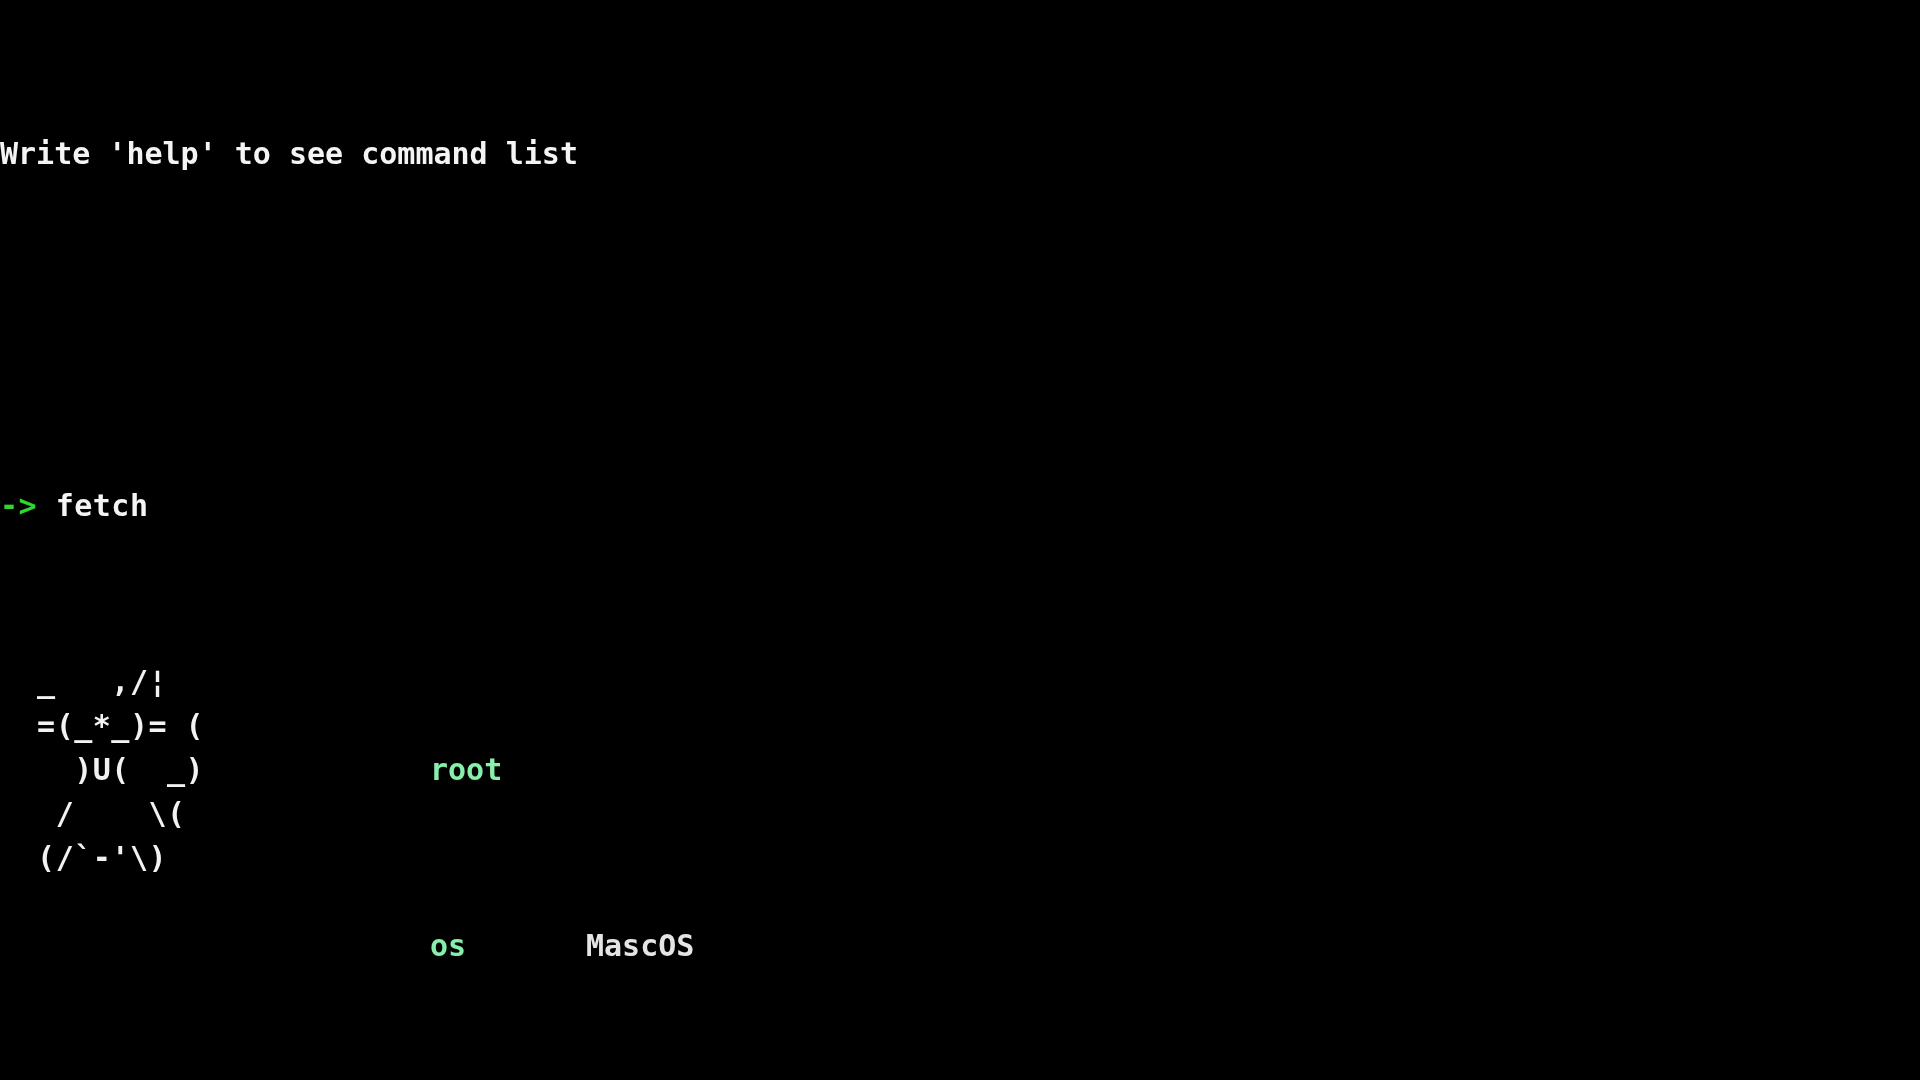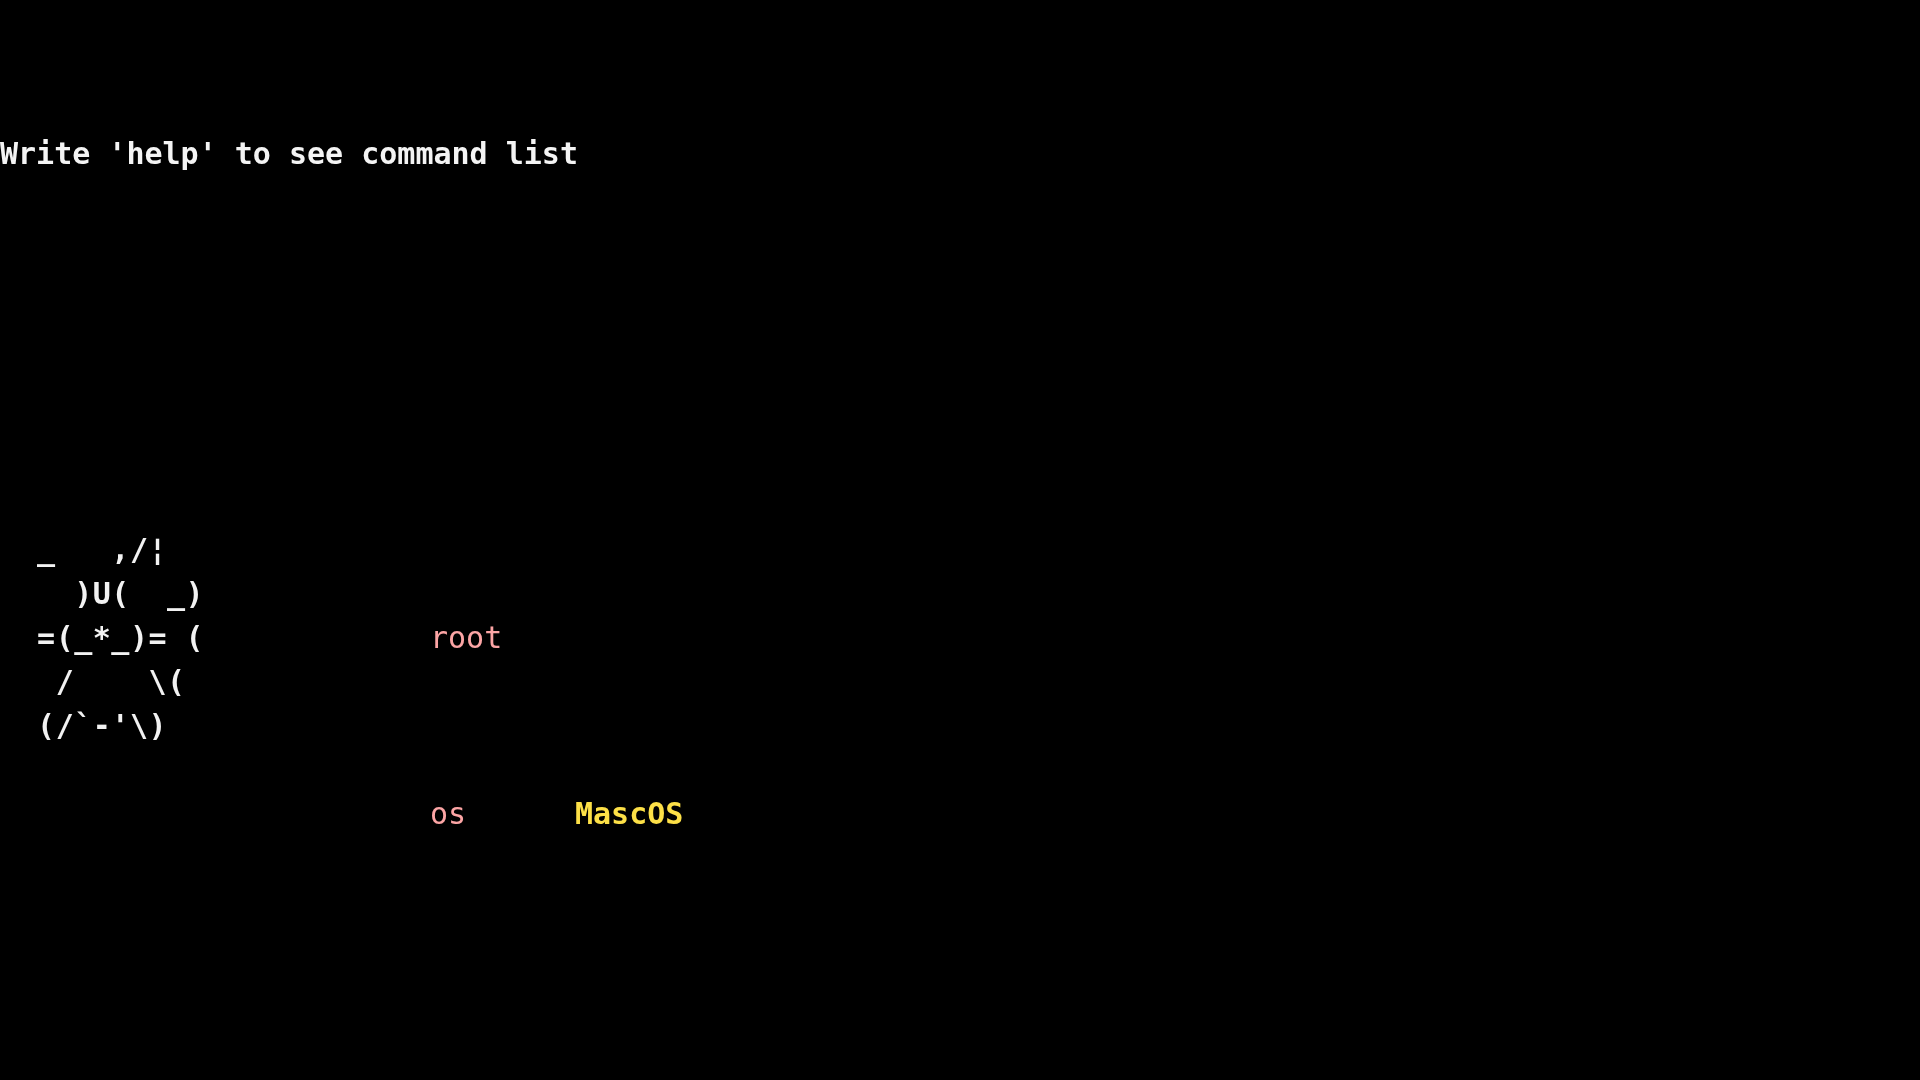--- a/index.html
+++ b/index.html
@@ -53,27 +53,28 @@
     font-weight: bold;
   }
 
   .ascii-art {
     color: #f2f2f2;
     font-weight: bold;
     white-space: pre;
   }
 
   .lbl-red {
-    color: #fca5a5;
-    font-weight: normal;
+    color: #86efac;
+    font-weight: bold;
   }
 
   .val-white {
-    color: #fde047;
+    color: #e5e5e5;
     font-weight: bold;
+    margin-left: 11px;
   }
 
   
   .fetch-block {
     position: relative;
     display: block;
   }
 
   .fetch-art {
     position: absolute;
@@ -116,24 +117,25 @@
 </style>
 </head>
 <body>
 
 <div id="terminal">
 
   <div class="header-line">Write 'help' to see command list</div>
 
   <div class="blank-line"></div>
 
+  <div class="term-line"><span class="prompt-sym">-&gt;</span><span class="cmd-text"> </span><span class="cmd-text">fetch</span></div>
 
   <div class="fetch-block">
 
-    <div class="fetch-art"><span class="ascii-art term-line">  _   ,/¦</span><span class="ascii-art term-line">    )U(  _)</span><span class="ascii-art term-line">  =(_*_)= (</span><span class="ascii-art term-line">   /    \(</span><span class="ascii-art term-line">  (/`-'\)</span></div>
+    <div class="fetch-art"><span class="ascii-art term-line">  _   ,/¦</span><span class="ascii-art term-line">  =(_*_)= (</span><span class="ascii-art term-line">    )U(  _)</span><span class="ascii-art term-line">   /    \(</span><span class="ascii-art term-line">  (/`-'\)</span></div>
 
     <div class="fetch-info">
       <div class="info-row"><span class="lbl-red">root</span></div>
 
       <div class="info-row"><span class="lbl-red info-key">os</span><span class="val-white">MascOS</span></div>
 
       
 
       
     </div>

